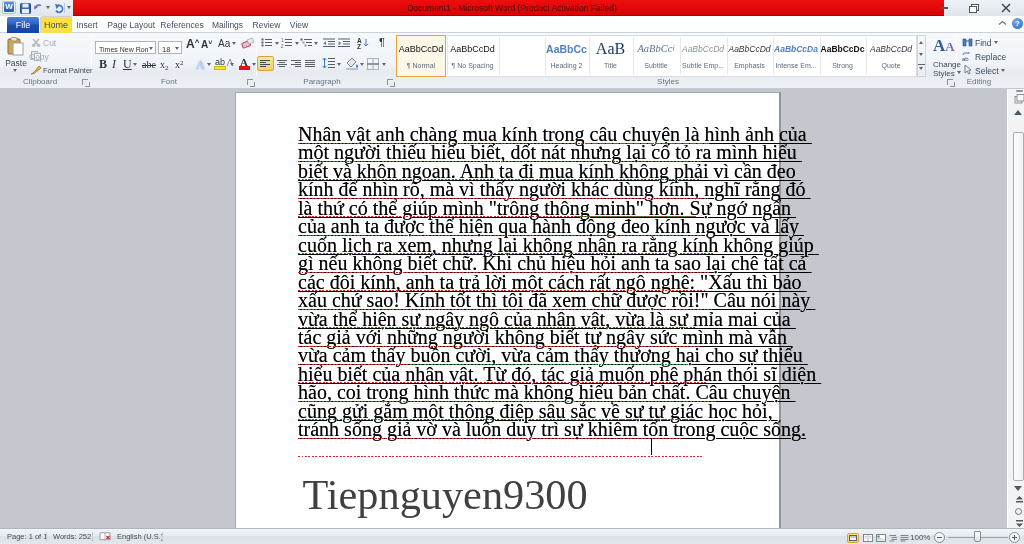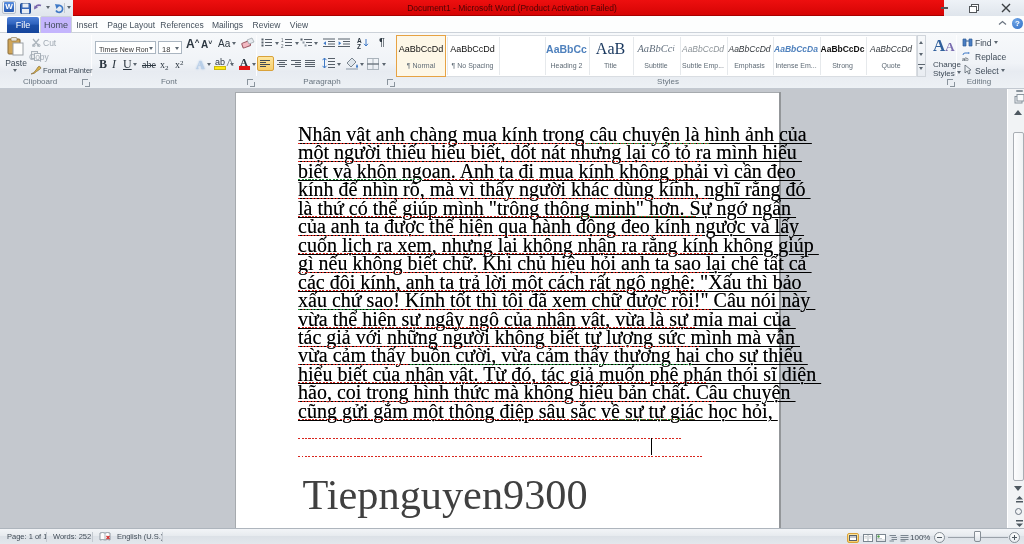--- a/index.html
+++ b/index.html
@@ -4,21 +4,21 @@
 html,body{margin:0;padding:0;width:1024px;height:544px;overflow:hidden;background:#c4c8ce;font-family:"Liberation Sans",sans-serif;}
 *{box-sizing:border-box;}
 .abs{position:absolute;}
 
 #titlebar{position:absolute;left:0;top:0;width:1024px;height:16px;background:linear-gradient(#eef2f7,#dfe5ec);}
 #redbar{position:absolute;left:73px;top:0px;width:871px;height:16px;background:linear-gradient(#ed0f0f,#d60404);border-bottom:1px solid #a80000;}
 #titletext{position:absolute;left:0;top:3px;width:1024px;text-align:center;font-size:8.5px;color:#4e0404;}
 
 #tabrow{position:absolute;left:0;top:16px;width:1024px;height:17px;background:#fdfefe;border-bottom:1px solid #ccd2d9;}
 #filetab{position:absolute;left:7px;top:1px;width:32px;height:16px;background:linear-gradient(#4d80d8 0%,#2e62bd 45%,#1c4fa8 50%,#16459c 100%);border-radius:2px 2px 0 0;color:#fff;font-size:9px;text-align:center;line-height:16px;}
-#hometab{position:absolute;left:40px;top:0px;width:32px;height:17px;background:#c4b5fd;border:1px solid #ccd2d9;border-bottom:none;border-radius:2px 2px 0 0;color:#3e4a57;font-size:9px;text-align:center;line-height:16px;}
+#hometab{position:absolute;left:40px;top:0px;width:32px;height:17px;background:#fde047;border:1px solid #ccd2d9;border-bottom:none;border-radius:2px 2px 0 0;color:#3e4a57;font-size:9px;text-align:center;line-height:16px;}
 .tab{position:absolute;top:1px;height:16px;color:#44505c;font-size:8.5px;line-height:16px;text-align:center;}
 
 #ribbon{position:absolute;left:0;top:33px;width:1024px;height:56px;background:linear-gradient(#f7f9fb 0%,#f0f3f7 55%,#e7ebf1 70%,#edf1f5 100%);border-bottom:1px solid #c3c9d1;}
 .gsep{position:absolute;top:2px;height:41px;width:1px;background:#d9dde2;border-right:1px solid #fdfdfe;}
 .glabel{position:absolute;top:44px;height:11px;font-size:8px;color:#68747f;text-align:center;}
 .launcher{position:absolute;top:46px;width:9px;height:9px;}
 .launcher:before{content:"";position:absolute;left:0;top:0;width:5px;height:5px;border-left:1px solid #8a949d;border-top:1px solid #8a949d;}
 .launcher:after{content:"";position:absolute;left:3px;top:3px;width:4px;height:4px;border-right:1px solid #8a949d;border-bottom:1px solid #8a949d;}
 .btxt{position:absolute;font-size:8.5px;color:#3e4a57;white-space:nowrap;}
 .gray{color:#a2abb4;}
@@ -314,25 +314,26 @@
 <div class="ln"><span class="l">một người thiếu hiểu biết, dốt nát nhưng lại cố tỏ ra mình hiểu </span></div>
 <div class="ln"><span class="l g">biết và khôn ngoan.</span><span class="l"> Anh ta đi mua kính không phải vì cần đeo </span></div>
 <div class="ln"><span class="l">kính để nhìn rõ, mà vì thấy người khác dùng kính, nghĩ rằng đó </span></div>
 <div class="ln"><span class="l">là thứ có thể giúp mình "trông thông minh" hơn. Sự ngớ ngẩn </span></div>
 <div class="ln"><span class="l">của anh ta được thể hiện qua hành động đeo kính ngược và lấy </span></div>
 <div class="ln"><span class="l">cuốn lịch ra xem, nhưng lại không nhận ra rằng kính không giúp </span></div>
 <div class="ln"><span class="l">gì nếu không biết chữ. Khi chủ hiệu hỏi anh ta sao lại chê tất cả </span></div>
 <div class="ln"><span class="l">các đôi kính, anh ta trả lời một cách rất ngô nghê: "Xấu thì bảo </span></div>
 <div class="ln"><span class="l g">xấu chứ sao!</span><span class="l"> Kính tốt thì tôi đã xem chữ được rồi!" Câu nói này </span></div>
 <div class="ln"><span class="l">vừa thể hiện sự ngây ngô của nhân vật, vừa là sự mỉa mai của </span></div>
-<div class="ln"><span class="l">tác giả với những người không biết tự lượng sức mình mà vẫn </span></div>
+<div class="ln"><span class="l">tác giả với những người không biết tự ngây sức mình mà vẫn </span></div>
 <div class="ln"><span class="l">vừa cảm thấy buồn cười, vừa cảm thấy thương hại cho sự thiếu </span></div>
 <div class="ln"><span class="l">hiểu biết của nhân vật. Từ đó, tác giả muốn phê phán thói sĩ diện </span></div>
 <div class="ln"><span class="l">hão, coi trọng hình thức mà không hiểu bản chất.<span class="g"> Câu chuyện </span></span></div>
 <div class="ln"><span class="l">cũng gửi gắm một thông điệp sâu sắc về sự tự giác học hỏi, </span></div>
+<div class="ln"><span class="l">tránh sống giả vờ và luôn duy trì sự khiêm tốn trong cuộc sống.</span></div>
  </div>
  <div id="squigs">
       <div class="sq" style="left:298px;top:53.5px;width:411px;"></div>
       <div class="sq" style="left:298px;top:72.0px;width:403.1px;"></div>
       <div class="sq" style="left:298px;top:90.4px;width:402.2px;"></div>
       <div class="sq" style="left:298px;top:108.9px;width:410px;"></div>
       <div class="sq" style="left:298px;top:127.3px;width:398.4px;"></div>
       <div class="sq" style="left:298px;top:145.8px;width:404.8px;"></div>
       <div class="sq" style="left:298px;top:164.2px;width:416.6px;"></div>
       <div class="sq" style="left:298px;top:182.7px;width:410.8px;"></div>

